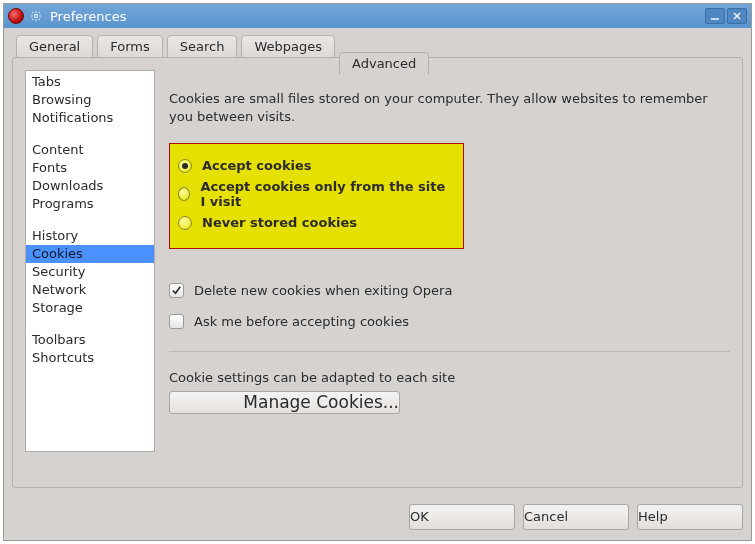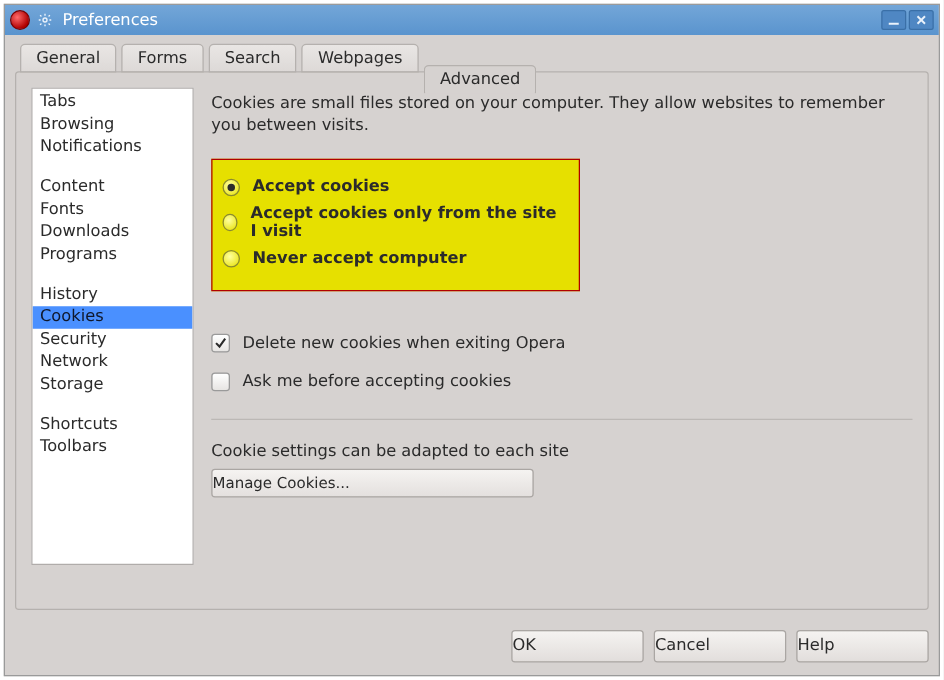--- a/index.html
+++ b/index.html
@@ -112,21 +112,21 @@
   color: #0f172a;
 }
 .side-sep { height: 14px; }
 .main {
   flex: 1;
   display: flex;
   flex-direction: column;
 }
 .desc {
   color: #2b2b2b;
-  margin: 4px 0 18px 0;
+  margin: 20px 0 18px 0;
   line-height: 1.35;
 }
 .radio-group {
   background: #e6e000;
   border: 1px solid #b00000;
   padding: 8px 10px 12px 8px;
   width: 295px;
 }
 .radio-row {
   display: flex;
@@ -163,27 +163,27 @@
   display: inline-flex;
   align-items: center; justify-content: center;
 }
 .checkbox.checked svg { display: block; }
 .checkbox svg { display: none; }
 .hr {
   border-top: 1px solid #bcb8b5;
   margin: 14px 0 16px 0;
 }
 .manage-btn {
-  width: 258px;
+  width: 231px;
   height: 23px;
-  text-align: left;
+  text-align: right;
   border: 1px solid #aaa6a3;
   border-radius: 3px;
   background: linear-gradient(#f5f3f1, #e4e0de);
-  font-size: 12px;
+  font-size: 17px;
   line-height: 21px;
   margin-top: 6px;
 }
 .adapt-label { margin-top: 2px; }
 .footer {
   display: flex;
   justify-content: flex-end;
   gap: 8px;
   padding: 8px 8px 10px 0;
 }
@@ -246,39 +246,39 @@
         <div class="side-item"><span>Fonts</span></div>
         <div class="side-item"><span>Downloads</span></div>
         <div class="side-item"><span>Programs</span></div>
         <div class="side-sep"></div>
         <div class="side-item"><span>History</span></div>
         <div class="side-item selected"><span>Cookies</span></div>
         <div class="side-item"><span>Security</span></div>
         <div class="side-item"><span>Network</span></div>
         <div class="side-item"><span>Storage</span></div>
         <div class="side-sep"></div>
+        <div class="side-item"><span>Toolbars</span></div>
         <div class="side-item"><span>Shortcuts</span></div>
-        <div class="side-item"><span>Toolbars</span></div>
       </div>
 
       <div class="main">
         <div class="desc">Cookies are small files stored on your computer. They allow websites to remember you between visits.</div>
 
         <div class="radio-group">
           <div class="radio-row">
             <span class="radio checked"></span>
             <span>Accept cookies</span>
           </div>
           <div class="radio-row">
             <span class="radio"></span>
             <span>Accept cookies only from the site I visit</span>
           </div>
           <div class="radio-row">
             <span class="radio"></span>
-            <span>Never accept computer</span>
+            <span>Never stored cookies</span>
           </div>
         </div>
 
         <div style="height:26px"></div>
 
         <div class="check-row">
           <span class="checkbox checked">
             <svg width="11" height="11" viewBox="0 0 12 12">
                 <polyline points="2,6 5,9 10,2" fill="none" stroke="#2b2b2b" stroke-width="1.8"></polyline>
               </svg>

